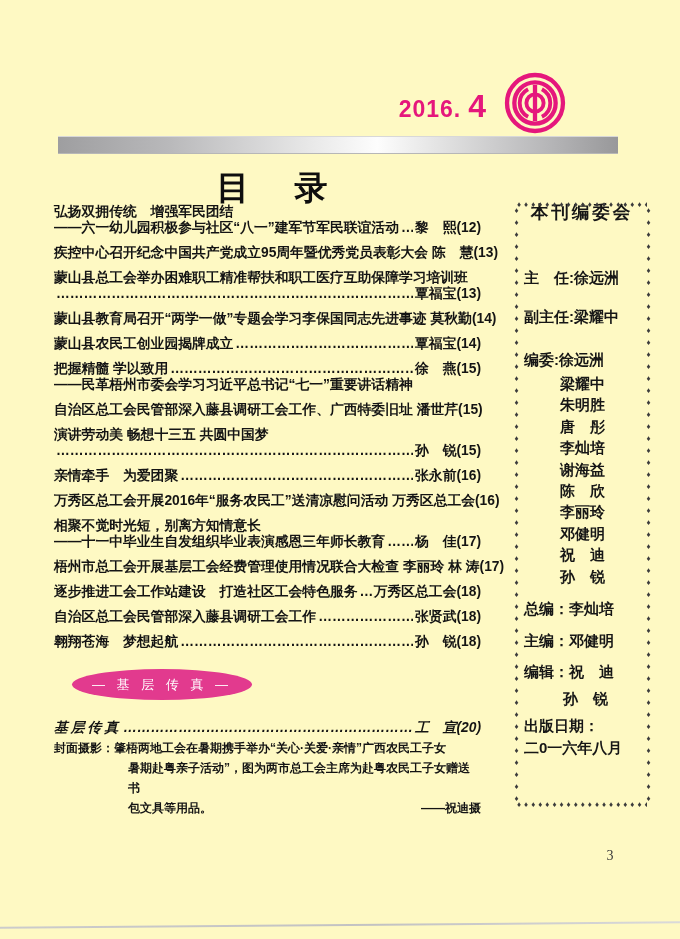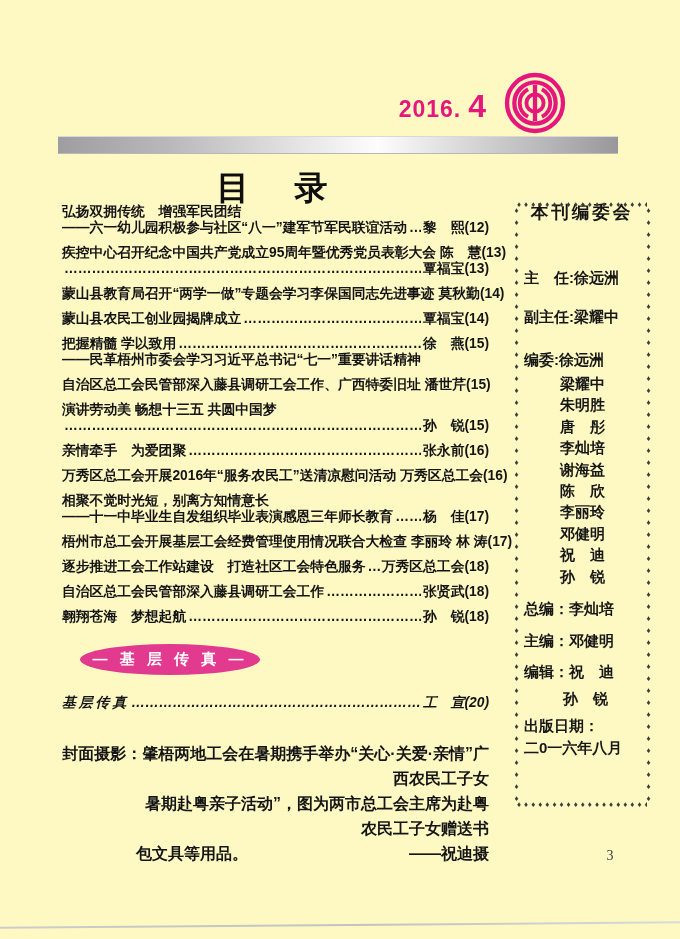--- a/index.html
+++ b/index.html
@@ -13,36 +13,36 @@
   .issue-no{font-size:32px;margin-left:7px;}
   .logo{position:absolute;left:504px;top:72px;width:62px;height:62px;}
   .grad-bar{position:absolute;left:58px;top:136px;width:560px;height:16px;
     background:linear-gradient(90deg,#9e9ea0 0%,#b9b9bb 20%,#e8e8e8 45%,#fdfdfd 57%,#e3e3e3 68%,#b5b5b7 88%,#98989a 100%);
     border-top:1px solid #d8d8d8;border-bottom:1px solid #b7b7b7;}
   .toc-title{position:absolute;top:158px;left:0;right:130px;margin:8px;text-align:center;
     font-family:"Liberation Serif","DejaVu Serif",serif;font-weight:700;
     font-size:33px;letter-spacing:6px;color:#0e0e0e;}
 
   
-  .main-col{position:absolute;left:62px;top:204px;width:427px;text-align:right;}
+  .main-col{position:absolute;left:54px;top:204px;width:427px;}
   .toc-line{display:flex;align-items:flex-end;line-height:16px;font-size:13.8px;font-weight:700;}
   .toc-line.gap{margin-top:9px;}
   .tt{white-space:nowrap;}
   .ld{flex:1 1 auto;overflow:hidden;white-space:nowrap;margin:0 2px;}
   .au{white-space:nowrap;}
   .grass .tt{letter-spacing:3px;}
 
   
   .badge{width:180px;height:31px;margin:19px 0 0 18px;border-radius:50%;
     background:#e23a8e;color:#ffffff;display:flex;align-items:center;justify-content:center;
-    font-weight:700;font-size:15px;letter-spacing:4px;white-space:nowrap;}
+    font-weight:400;font-size:13px;letter-spacing:4px;white-space:nowrap;}
   .grass{margin-top:20px;font-style:italic;}
 
   
-  .cover-note{margin-top:30px;font-size:16px;font-weight:700;line-height:25px;}
+  .cover-note{margin-top:2px;font-size:12px;font-weight:700;line-height:20px;}
   .cn-indent{padding-left:74px;}
   .cn-last{display:flex;justify-content:space-between;}
 
   
   .sidebar{position:absolute;left:511px;top:200px;width:142px;height:610px;font-size:15px;
            font-weight:700;color:#161616;}
   .sb-strip{position:absolute;overflow:hidden;color:#3c3c3c;font-size:8px;line-height:10px;
             letter-spacing:3px;white-space:nowrap;}
   .sb-top{top:0;left:6px;right:6px;height:10px;}
   .sb-bottom{bottom:0;left:6px;right:6px;height:10px;}
@@ -101,20 +101,23 @@
         <span class="ld">……………………………………………………………………………………………………………………………………</span>
         <span class="au">黎　熙(12)</span>
       </div>
 
     <div class="toc-line gap">
         <span class="tt">疾控中心召开纪念中国共产党成立95周年暨优秀党员表彰大会</span>
         <span class="ld">……………………………………………………………………………………………………………………………………</span>
         <span class="au">陈　慧(13)</span>
       </div>
 
+    <div class="toc-line gap">
+        <span class="tt">蒙山县总工会举办困难职工精准帮扶和职工医疗互助保障学习培训班</span>
+      </div>
     <div class="toc-line">
         <span class="ld">……………………………………………………………………………………………………………………………………</span>
         <span class="au">覃福宝(13)</span>
       </div>
 
     <div class="toc-line gap">
         <span class="tt">蒙山县教育局召开“两学一做”专题会学习李保国同志先进事迹</span>
         <span class="ld">……………………………………………………………………………………………………………………………………</span>
         <span class="au">莫秋勤(14)</span>
       </div>

